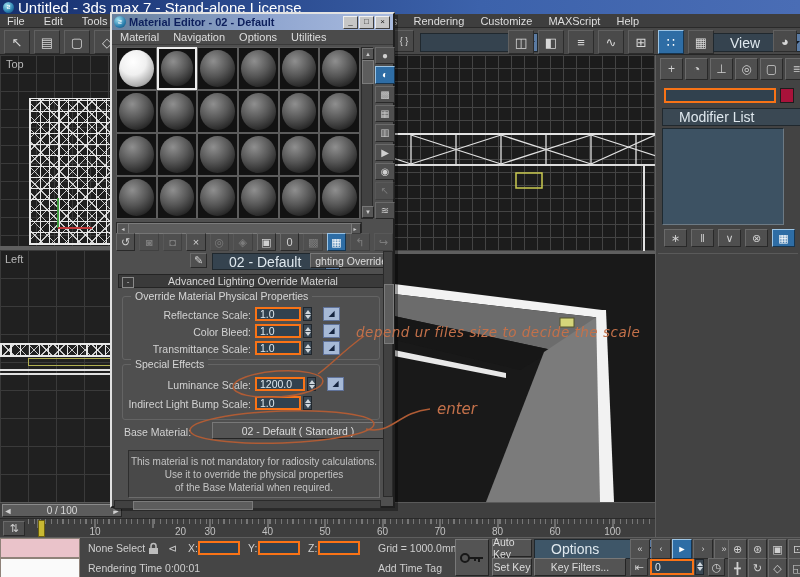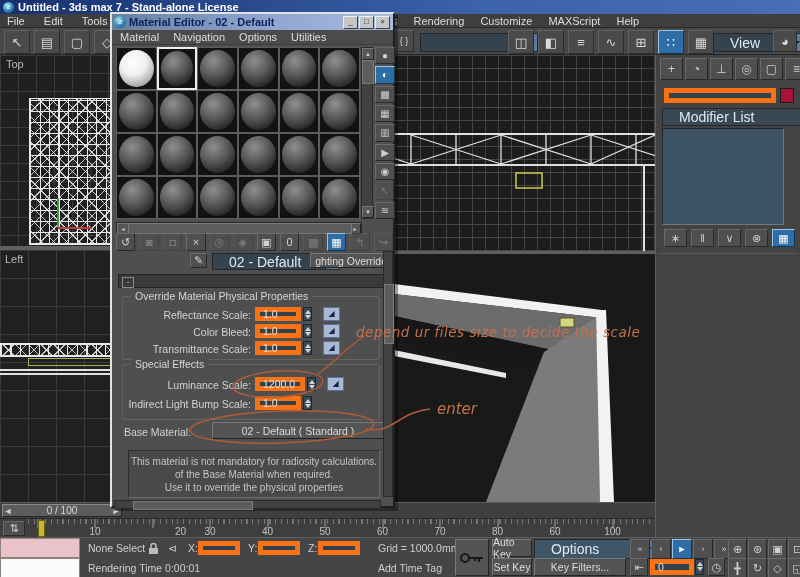--- a/index.html
+++ b/index.html
@@ -4,41 +4,41 @@
 <style>
   html,body{margin:0;padding:0;background:#2a2a2a;}
   #screen{position:relative;width:800px;height:577px;overflow:hidden;
     font-family:"Liberation Sans","DejaVu Sans",sans-serif;font-size:11px;color:#d6d6d6;
     background:#454545;user-select:none;}
   .a{position:absolute;box-sizing:border-box;}
 
   
   #titlebar{left:0;top:0;width:800px;height:14px;background:linear-gradient(90deg,#17306e,#3c62ab 60%,#4a6db5);
     display:flex;align-items:center;gap:4px;padding-left:3px;}
-  #titlebar .t{color:#fff;font-weight:bold;font-size:11px;white-space:nowrap;}
+  #titlebar .t{color:#fff;font-weight:normal;font-size:15px;white-space:nowrap;}
   .applogo{width:11px;height:11px;border-radius:50%;background:radial-gradient(circle at 35% 30%,#9fe0f0,#2a7fae 60%,#10456b);
     display:inline-flex;align-items:center;justify-content:center;color:#fff;font-size:8px;line-height:1;}
   #menubar{left:0;top:14px;width:800px;height:14px;background:#3e3e3e;border-bottom:1px solid #2a2a2a;}
   .menu-item{display:inline-block;padding:1px 0 0 0;margin-right:16px;color:#dedede;font-size:11px;}
   #menu-left{position:absolute;left:7px;top:0;}
   #menu-right{position:absolute;left:392px;top:0;}
   #menu-right .menu-item{margin-right:13px;}
   #main-toolbar{left:0;top:28px;width:800px;height:27px;background:#484848;border-bottom:1px solid #262626;}
   .tb-btn{display:inline-flex;align-items:center;justify-content:center;width:24px;height:22px;margin-right:4px;
     color:#d8d8d8;font-size:13px;background:#4a4a4a;border:1px solid;border-color:#606060 #2c2c2c #2c2c2c #606060;}
   .tb-btn.active{background:#2e6da5;border-color:#9cc4e4 #17354f #17354f #9cc4e4;color:#fff;}
 
   
   .icon-btn{display:inline-flex;align-items:center;justify-content:center;width:19px;height:16px;
     color:#d0d0d0;font-size:11px;background:#4f4f4f;border:1px solid;border-color:#6a6a6a #292929 #292929 #6a6a6a;}
   .icon-btn.active{background:#2e6da5;border-color:#9cc4e4 #17354f #17354f #9cc4e4;color:#fff;}
   .icon-btn.disabled{opacity:.35;}
   .btn{background:#545454;border:1px solid;border-color:#787878 #242424 #242424 #787878;color:#dcdcdc;
     font-size:10.5px;display:flex;align-items:center;justify-content:center;}
-  .dfield{background:#31414e;border:5px solid #f97316;color:#dfe8ee;font-size:10.5px;display:flex;align-items:center;padding:0 3px;}
+  .dfield{background:#31414e;border:2px solid #f97316;color:#dfe8ee;font-size:10.5px;display:flex;align-items:center;padding:0 3px;}
   .dd{background:#35434f;border:1px solid #20282e;color:#dfe8ee;font-size:14px;display:flex;align-items:center;padding:0 16px;position:absolute;}
   .dd-arr{position:absolute;right:0;top:0;bottom:0;width:13px;background:#5b7ba3;border-left:1px solid #1e2a38;
     display:flex;align-items:center;justify-content:center;}
   .tri{width:0;height:0;border-left:4px solid transparent;border-right:4px solid transparent;border-top:4px solid #0d1520;}
   .spin{background:#3b4854;border:1px solid #20262c;width:9px;height:14px;display:block;}
   .su,.sd{display:block;width:0;height:0;border-left:3px solid transparent;border-right:3px solid transparent;margin:2px auto 1px;}
   .su{border-bottom:4px solid #cfd6dc;}
   .sd{border-top:4px solid #cfd6dc;margin-top:1px;}
   .map-btn{background:#a6b9d6;border:1px solid #5f729a;color:#15243f;font-size:8px;display:flex;align-items:center;justify-content:center;line-height:1;}
 
@@ -381,20 +381,21 @@
     <div class="dd" style="left:100px;top:239px;width:94px;height:15px;">
       <span>02 - Default</span>
       <span class="dd-arr">
           <span class="tri"></span>
         </span>
     </div>
     <div class="btn a" style="left:198px;top:239px;width:80px;height:15px;overflow:hidden;justify-content:flex-end;padding-right:2px;">ghting Override</div>
 
     <div id="me-rollout" class="a">
       <span class="minus-box">-</span>
+      <span>Advanced Lighting Override Material</span>
     </div>
 
     <div class="group" style="left:10px;top:282px;width:256px;height:62px;">
       <span class="legend">Override Material Physical Properties</span>
       <div class="g-row" style="top:10px;">
         <span class="row-label" style="left:2px;top:2px;width:126px;">Reflectance Scale:</span>
         <span class="dfield a" style="left:132px;top:0;width:46px;height:14px;">1.0</span>
         <span class="spin a" style="left:180px;top:0;">
             <i class="su"></i>
             <i class="sd"></i>
@@ -440,22 +441,22 @@
             <i class="sd"></i>
           </span>
       </div>
     </div>
 
     <span class="a" style="left:12px;top:412px;font-size:10.5px;color:#d2d2d2;">Base Material:</span>
     <div class="btn a" style="left:100px;top:408px;width:172px;height:17px;">02 - Default  ( Standard )</div>
 
     <div id="me-note" class="a">
       <div>This material is not mandatory for radiosity calculations.</div>
+      <div>Use it to override the physical properties</div>
       <div>of the Base Material when required.</div>
-      <div>Use it to override the physical properties</div>
     </div>
 
     <div class="sb a" style="left:271px;top:237px;width:10px;height:246px;">
       <span class="thumb" style="left:0;top:32px;width:8px;height:58px;"></span>
     </div>
     <div class="sb a" style="left:2px;top:486px;width:267px;height:9px;">
       <span class="thumb" style="left:18px;top:0;width:118px;height:7px;"></span>
     </div>
   </div>
 

